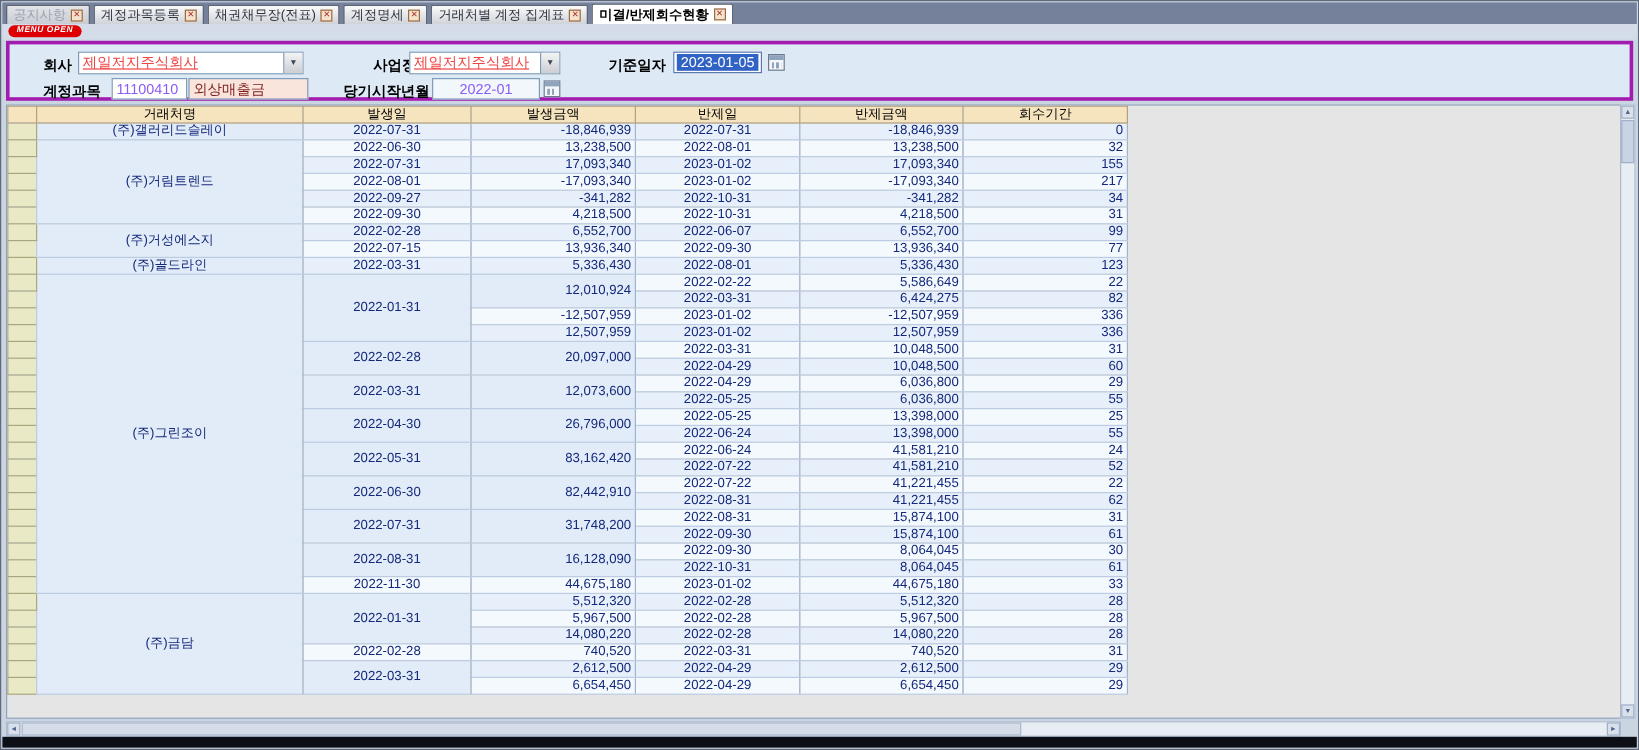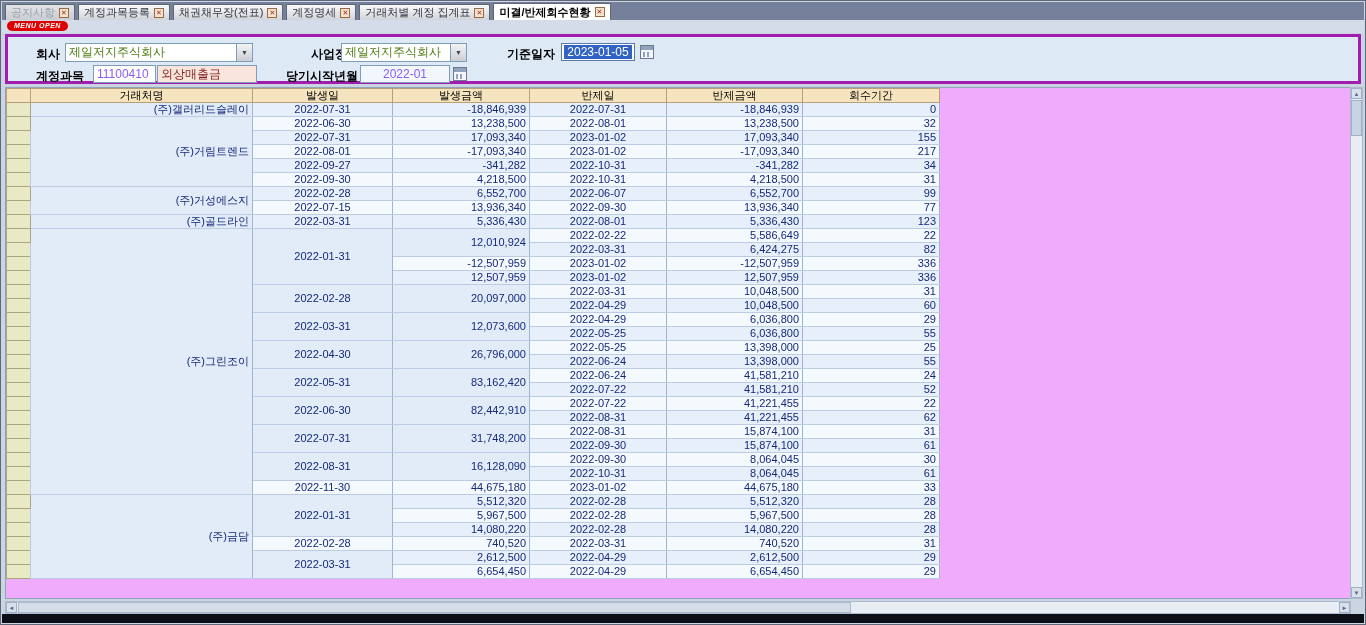--- a/index.html
+++ b/index.html
@@ -24,46 +24,46 @@
   .menu-open { position:absolute; left:5px; top:1px; height:10px; padding:0 7px; background:#DE0000;
                color:#fff; font-size:7px; font-weight:bold; font-style:italic; line-height:10px;
                border-radius:5px; letter-spacing:.5px; cursor:pointer; }
 
   
   .form-panel { position:absolute; left:4px; top:33px; right:4px; height:50px;
                 background:#DDE9F5; border:3px solid #a21caf; }
   .flabel { position:absolute; font-size:12px; font-weight:bold; color:#000; white-space:nowrap; }
   .selectbox { position:absolute; height:19px; background:#fff; border:1px solid #7F9DB9;
                display:flex; align-items:center; }
-  .selval { flex:1; font-size:12px; padding:0 3px; color:#4d7c0f; white-space:nowrap; overflow:hidden; }
+  .selval { flex:1; font-size:12px; padding:0 3px; color:#ef4444; white-space:nowrap; overflow:hidden;text-decoration:underline; }
   .dropbtn { width:16px; height:100%; border-left:1px solid #7F9DB9; background:linear-gradient(#F4F4F4,#CCCED4);
              font-size:7px; color:#3A4456; display:flex; align-items:center; justify-content:center; }
   .tinput { position:absolute; height:18px; border:1px solid #7F9DB9; background:#fff;
             font-size:12px; padding:0 3px; color:#8b5cf6; font-family:inherit; }
   .tinput.pink { background:#FAE5DC; color:#7f1d1d; }
   .tinput.center { text-align:center; background:#F2F7FC; }
   .datefield { position:absolute; height:18px; width:74px; border:1px solid #5A7AAE; background:#fff;
                display:flex; align-items:center; justify-content:center; }
   .datefield .sel { background:#3163C5; color:#fff; font-size:12px; padding:0 3px; line-height:14px; }
   .calicon { position:absolute; width:14px; height:14px; border:1px solid #6B7A90; background:#F4F6F9; }
   .calicon::before { content:""; position:absolute; left:0; right:0; top:0; height:4px; background:#8FA3BD; }
   .calicon::after { content:""; position:absolute; left:2px; right:2px; top:6px; height:5px;
                     background:repeating-linear-gradient(90deg,#8FA3BD 0 2px,transparent 2px 4px); }
 
   
   .grid-area { position:absolute; left:4px; top:86px; width:1346px; height:512px;
-               background:#f0abfc; border:1px solid #8FA3BD; overflow:hidden; }
+               background:#e5e5e5; border:1px solid #8FA3BD; overflow:hidden; }
   table { border-collapse:collapse; table-layout:fixed; }
   td { height:13px; line-height:13px; font-size:11px; padding:0 3px; overflow:hidden; white-space:nowrap; }
   .hcell { background:#F6E4BE; border:1px solid #B5A078; text-align:center; color:#000; }
   .rowhdr { background:#E9EAC5; border:1px solid #A8A87E; }
   .cell { border:1px solid #BCCCE2; border-right:1px solid #9FB4CE; color:#14297B; background:#E7F0FA; }
   tbody tr:nth-child(even) .cell { background:#F4F9FE; }
   .cell.merged, .cell.col-c { background:#E2ECF8 !important; }
-  .col-c { text-align:right; }
+  .col-c { text-align:center; }
   .col-od, .col-sd { text-align:center; }
   .col-oa, .col-sa, .col-p { text-align:right; }
 
   
   .vscroll { position:absolute; right:2px; top:86px; width:13px; height:512px; background:#E8EDF4;
              border:1px solid #ADBBCE; }
   .hscroll { position:absolute; left:4px; top:600px; width:1346px; height:13px; background:#E8EDF4;
              border:1px solid #ADBBCE; }
   .sbtn { position:absolute; width:11px; height:11px; background:#D9E0EA; border:1px solid #9FB0C8;
           font-size:6px; color:#51658C; text-align:center; line-height:11px; }

